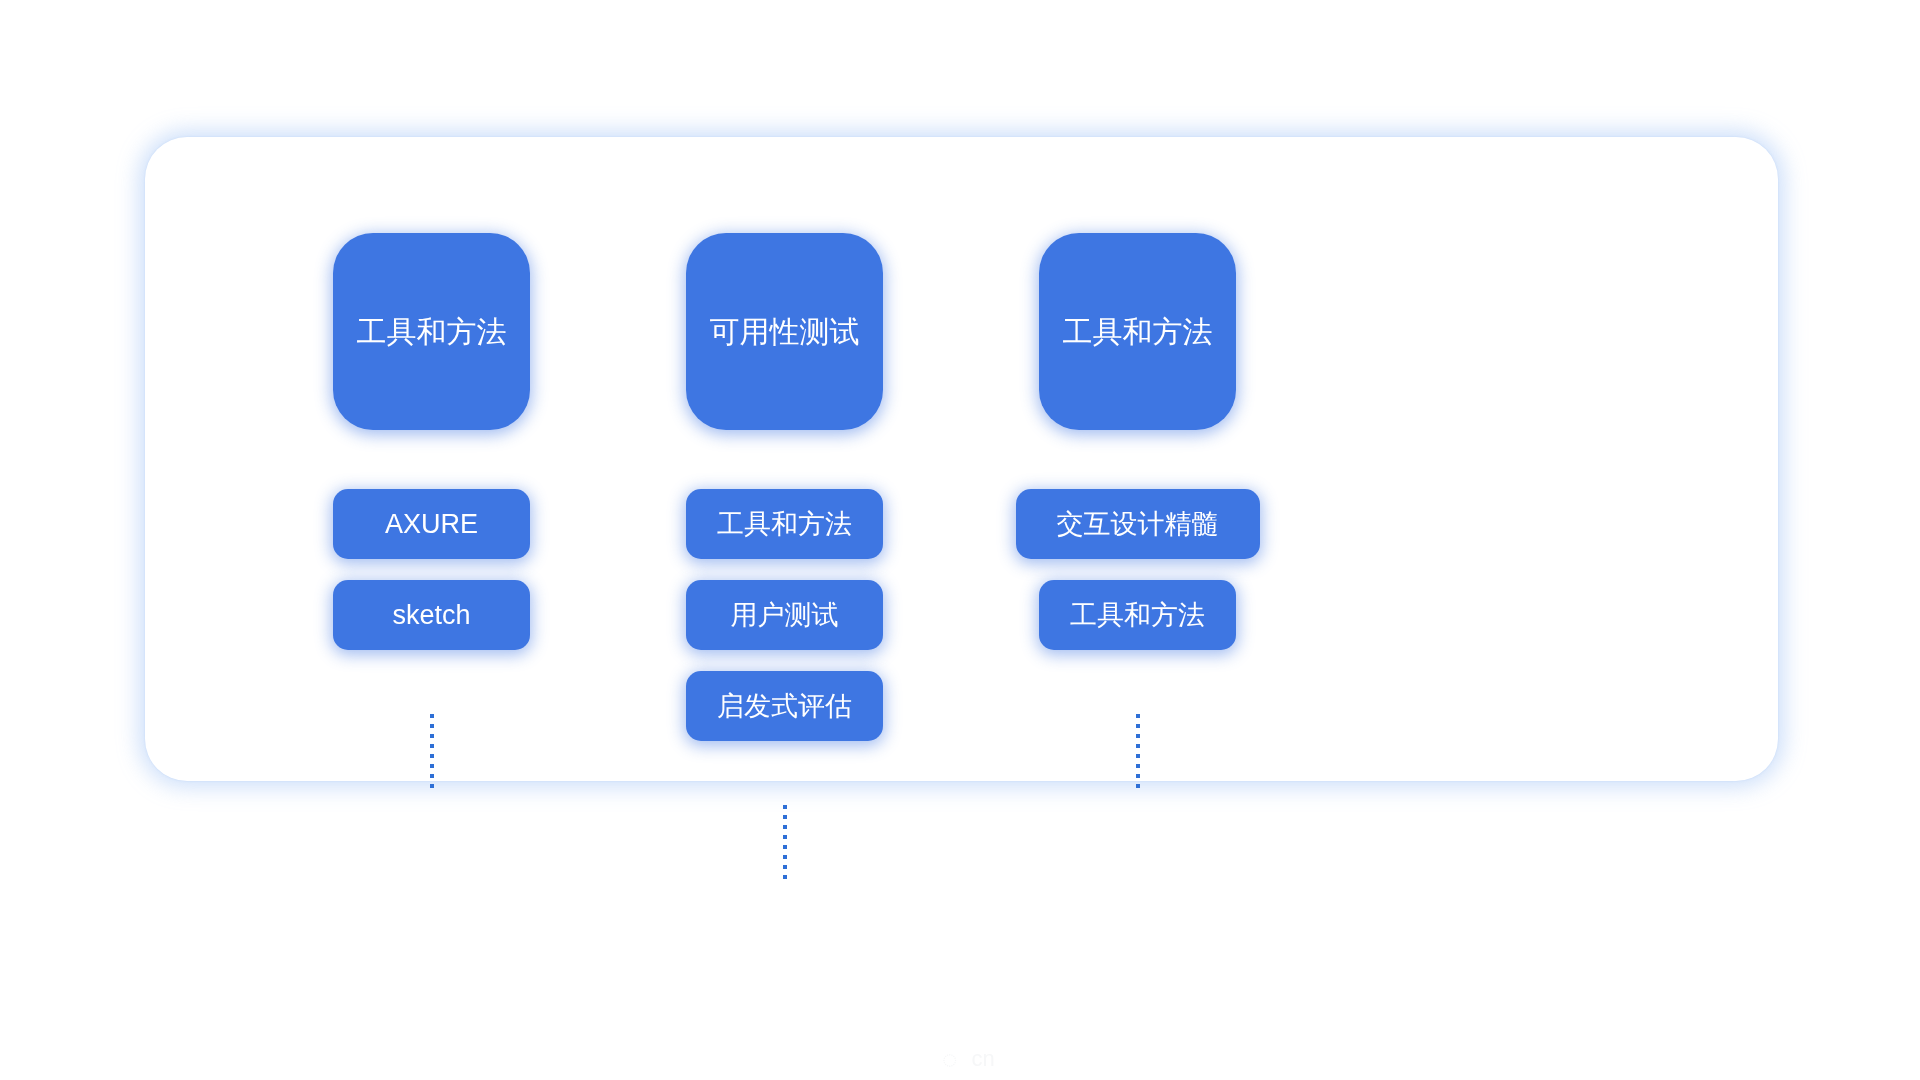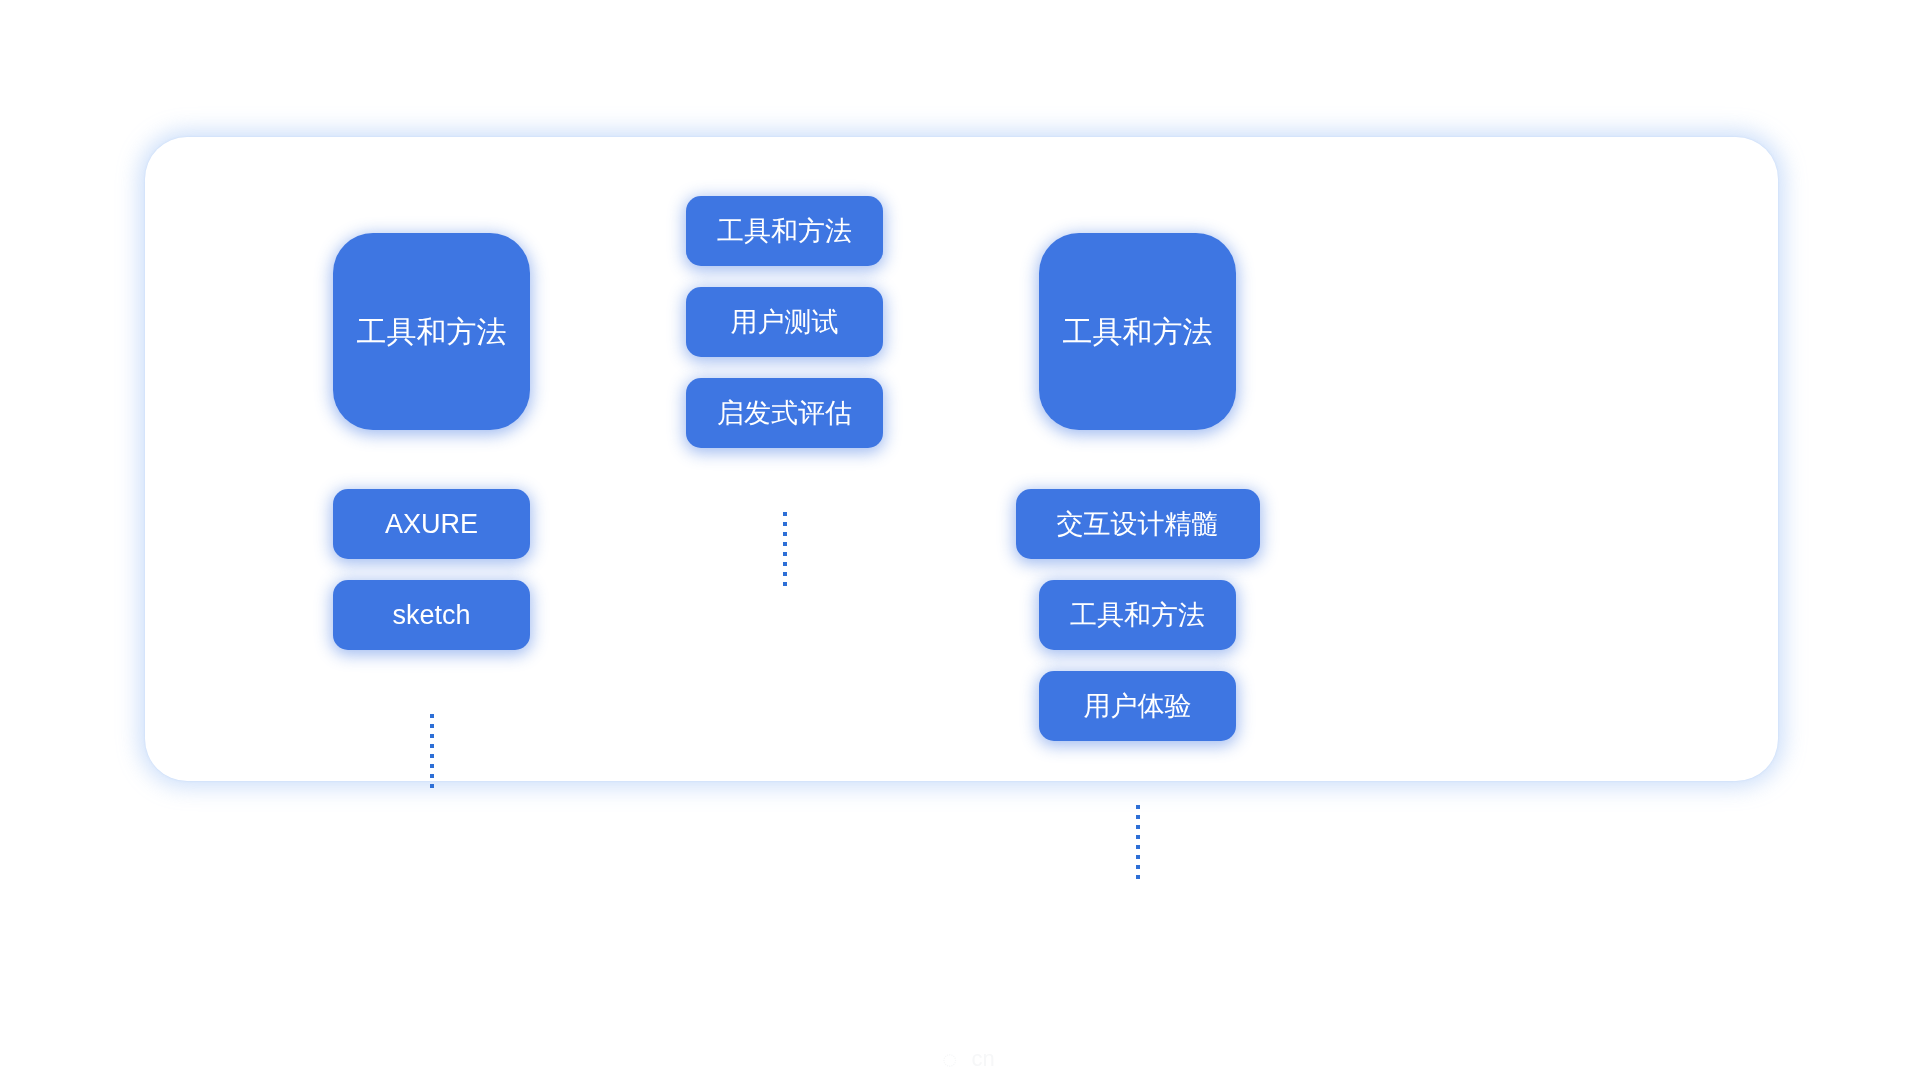--- a/index.html
+++ b/index.html
@@ -61,35 +61,35 @@
       <div class="col">
         <div class="node topic">工具和方法</div>
         <div class="items">
           <div class="node item">AXURE</div>
           <div class="node item">sketch</div>
         </div>
         <div class="dots"></div>
       </div>
 
       <div class="col">
+        <div class="node topic">可用性测试</div>
         <div class="items">
           <div class="node item">工具和方法</div>
           <div class="node item">用户测试</div>
           <div class="node item">启发式评估</div>
         </div>
         <div class="dots"></div>
       </div>
 
 
       <div class="col">
         <div class="node topic">工具和方法</div>
         <div class="items">
           <div class="node item w244">交互设计精髓</div>
           <div class="node item">工具和方法</div>
-          <div class="node item">用户体验</div>
         </div>
         <div class="dots"></div>
       </div>
 
     </div>
   </div>
 
   <div class="watermark">
     <span class="wm-logo">◌</span>
     <span>cn</span>

